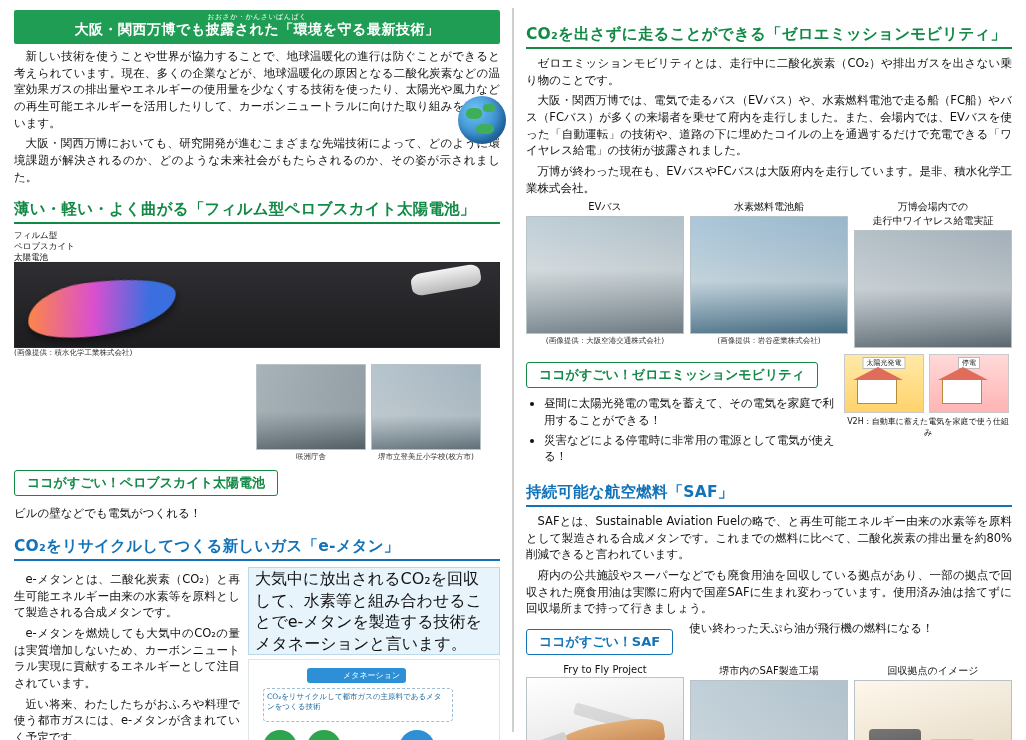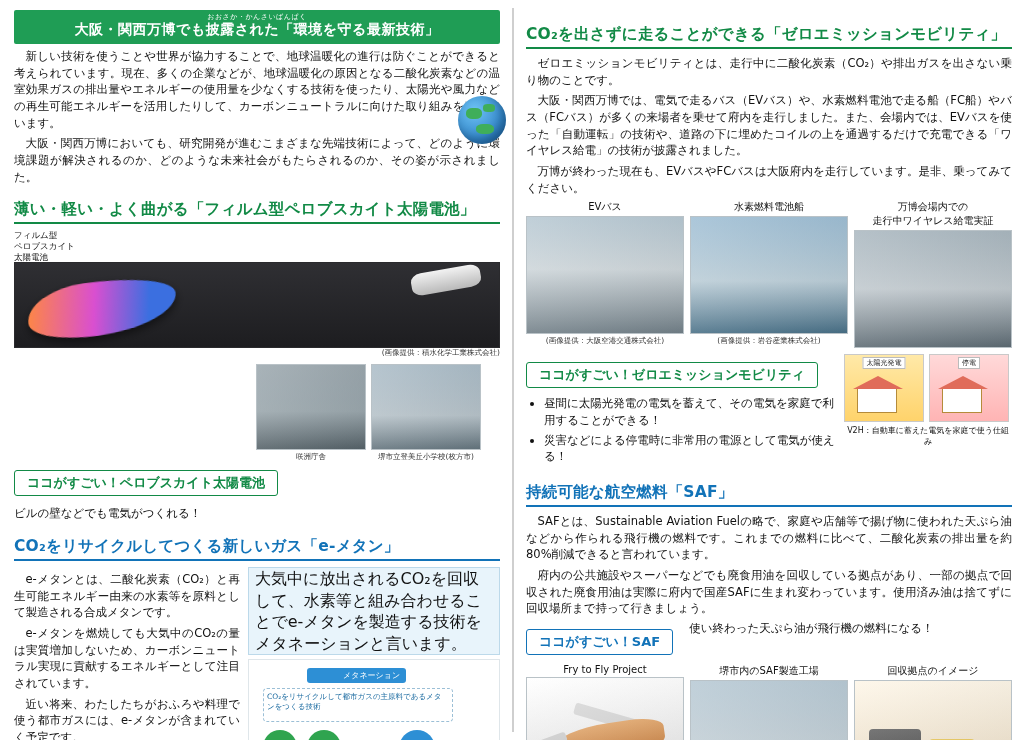--- a/index.html
+++ b/index.html
@@ -56,21 +56,21 @@
   p { margin:4px 0; line-height:1.45; text-align:justify; }
   .indent { text-indent:1em; }
 
   ul.bullets { margin:2px 0 2px 4px; padding-left:14px; }
   ul.bullets li { line-height:1.45; margin-bottom:3px; }
   ul.bullets li::marker { color:#111; }
 
   
   .fig { position:relative; }
   .cap { font-size:7.5px; color:#333; text-align:center; margin-top:2px; }
-  .cap-r { font-size:7.5px; color:#333; text-align:right; }
+  .cap-r { font-size:7.5px; color:#333; }
   .fig-title { font-size:10px; text-align:center; color:#111; margin-bottom:2px; }
 
   .photo { background:#cfd6da; border:1px solid #b9c2c7; position:relative; overflow:hidden; }
   .photo::after{
     content:""; position:absolute; inset:0;
     background:linear-gradient(160deg, rgba(255,255,255,.35), rgba(0,0,0,.12));
   }
 
   
   .earth {
@@ -138,21 +138,21 @@
   .ev-cell { flex:1; }
   .ev-cell .photo { height:118px; }
   .bus1 { background:linear-gradient(180deg,#9fb6c4 0%,#cfd9de 45%,#7c8b94 100%); }
   .boat { background:linear-gradient(180deg,#7fa9c6 0%,#bcd2de 55%,#4f7a93 100%); }
   .wire { background:linear-gradient(180deg,#8ea0ab 0%,#c2ccd2 50%,#66757e 100%); }
 
   .zero-flex { display:flex; gap:8px; align-items:flex-start; }
   .zero-left { flex:1; }
   .v2h-wrap { width:168px; }
   .v2h-row { display:flex; gap:5px; }
-  .v2h-card { width:80px; height:68px; border:1px solid #c9c9c9; position:relative; overflow:hidden; }
+  .v2h-card { width:80px; height:59px; border:1px solid #c9c9c9; position:relative; overflow:hidden; }
   .v2h-a { background:linear-gradient(180deg,#ffe9a8,#ffd36b); }
   .v2h-b { background:linear-gradient(180deg,#ffd9d9,#ffb4b4); }
   .v2h-card .ttl { position:absolute; top:2px; left:50%; transform:translateX(-50%); font-size:7px; background:#fff; border:1px solid #bbb; padding:0 3px; white-space:nowrap; }
   .house { position:absolute; left:12px; bottom:8px; width:40px; height:26px; background:#fff; border:1px solid #b58b3a; }
   .house::before{ content:""; position:absolute; left:-5px; top:-12px; border-left:25px solid transparent; border-right:25px solid transparent; border-bottom:13px solid #e06c5a; }
   .v2h-cap { font-size:8px; text-align:center; margin-top:3px; }
 
   .saf-row { display:flex; gap:6px; margin-top:4px; }
   .saf-cell { flex:1; }
   .saf-cell .photo { height:140px; }
@@ -250,21 +250,21 @@
   </div>
 
   <div class="divider"></div>
 
   <div class="col col-right">
 
     <div class="h-green">CO₂を出さずに走ることができる「ゼロエミッションモビリティ」</div>
 
     <p class="indent">ゼロエミッションモビリティとは、走行中に二酸化炭素（CO₂）や排出ガスを出さない乗り物のことです。</p>
     <p class="indent">大阪・関西万博では、電気で走るバス（EVバス）や、水素燃料電池で走る船（FC船）やバス（FCバス）が多くの来場者を乗せて府内を走行しました。また、会場内では、EVバスを使った「自動運転」の技術や、道路の下に埋めたコイルの上を通過するだけで充電できる「ワイヤレス給電」の技術が披露されました。</p>
-    <p class="indent">万博が終わった現在も、EVバスやFCバスは大阪府内を走行しています。是非、乗ってみてください。</p>
+    <p class="indent">万博が終わった現在も、EVバスやFCバスは大阪府内を走行しています。是非、積水化学工業株式会社。</p>
 
     <div class="ev-row">
       <div class="ev-cell">
         <div class="fig-title">EVバス</div>
         <div class="photo bus1"></div>
         <div class="cap">(画像提供：大阪空港交通株式会社)</div>
       </div>
       <div class="ev-cell">
         <div class="fig-title">水素燃料電池船</div>
         <div class="photo boat"></div>
@@ -294,21 +294,21 @@
           <div class="v2h-card v2h-b">
             <div class="ttl">停電</div>
             <div class="house"></div>
           </div>
         </div>
         <div class="v2h-cap">V2H：自動車に蓄えた電気を家庭で使う仕組み</div>
       </div>
     </div>
 
     <div class="h-green blue">持続可能な航空燃料「SAF」</div>
-    <p class="indent">SAFとは、Sustainable Aviation Fuelの略で、家庭や店舗等で揚げ物に使われた天ぷら油などから作られる飛行機の燃料です。これまでの燃料に比べて、二酸化炭素の排出量を約80%削減できると言われています。</p>
+    <p class="indent">SAFとは、Sustainable Aviation Fuelの略で、と再生可能エネルギー由来の水素等を原料として製造される合成メタンです。これまでの燃料に比べて、二酸化炭素の排出量を約80%削減できると言われています。</p>
     <p class="indent">府内の公共施設やスーパーなどでも廃食用油を回収している拠点があり、一部の拠点で回収された廃食用油は実際に府内で国産SAFに生まれ変わっています。使用済み油は捨てずに回収場所まで持って行きましょう。</p>
 
     <div class="inline-flex">
       <div class="h-box blue">ココがすごい！SAF</div>
       <div class="saf-note">使い終わった天ぷら油が飛行機の燃料になる！</div>
     </div>
 
     <div class="saf-row">
       <div class="saf-cell">
         <div class="fig-title">Fry to Fly Project</div>

